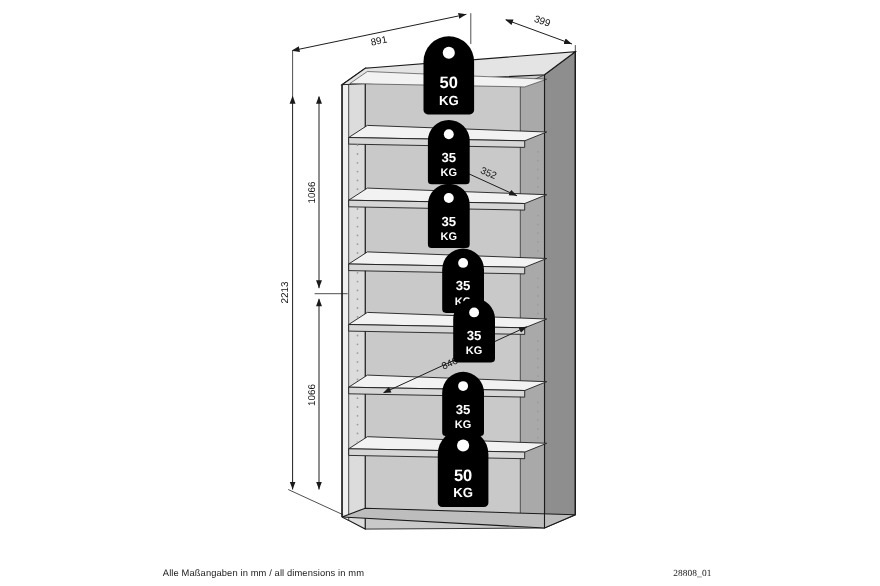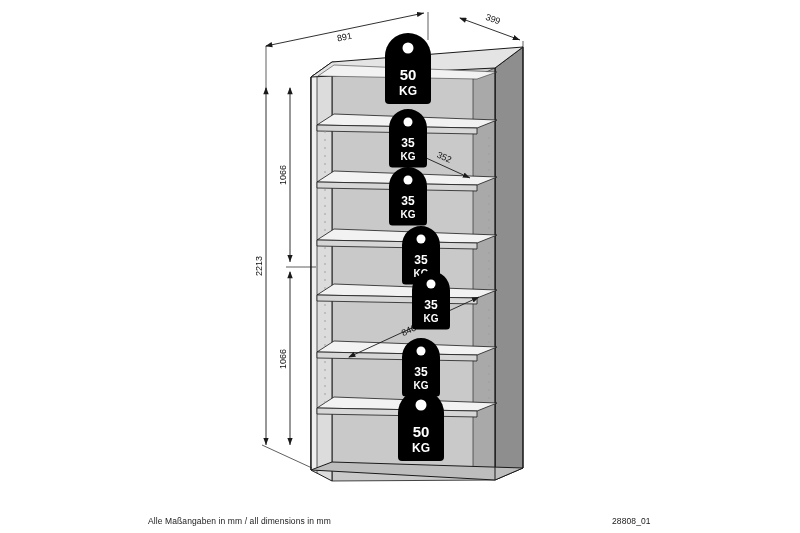--- a/index.html
+++ b/index.html
@@ -10,21 +10,21 @@
   }
   #stage{position:absolute;left:0;top:0;width:800px;height:533px;}
   svg{display:block;}
   .footnote{
     position:absolute;
     font-size:8.5px;color:#1a1a1a;letter-spacing:.1px;
     white-space:nowrap;
     text-align:right;
   }
   #footnote-left{left:148px;top:516px;}
-  #footnote-right{left:612px;top:516px;}
+  #footnote-right{left:612px;top:516px;font-family:Liberation Serif, serif;}
   .dimtext{
     font-family:"Liberation Sans", sans-serif;
     font-size:9px;fill:#111;
   }
   .kglabel{
     font-family:"Liberation Sans", sans-serif;
     font-weight:bold;fill:#ffffff;text-anchor:middle;
   }
 </style>
 </head>

